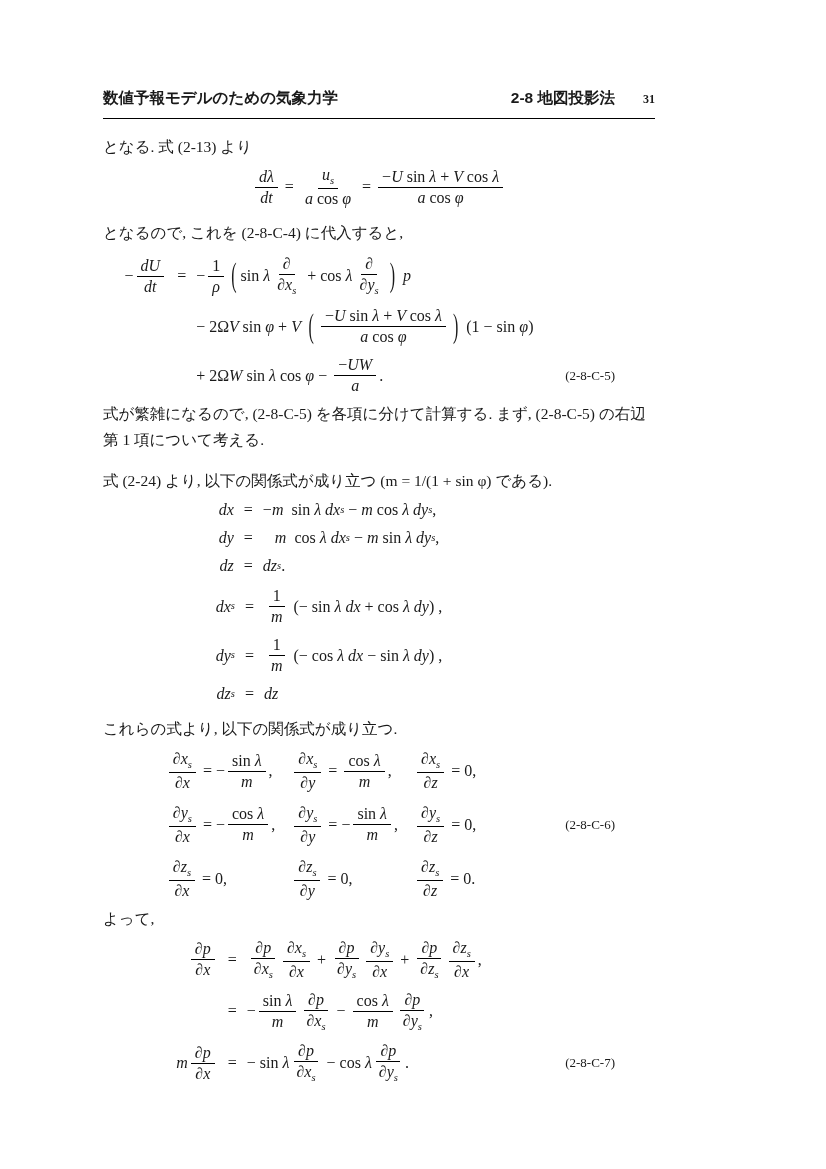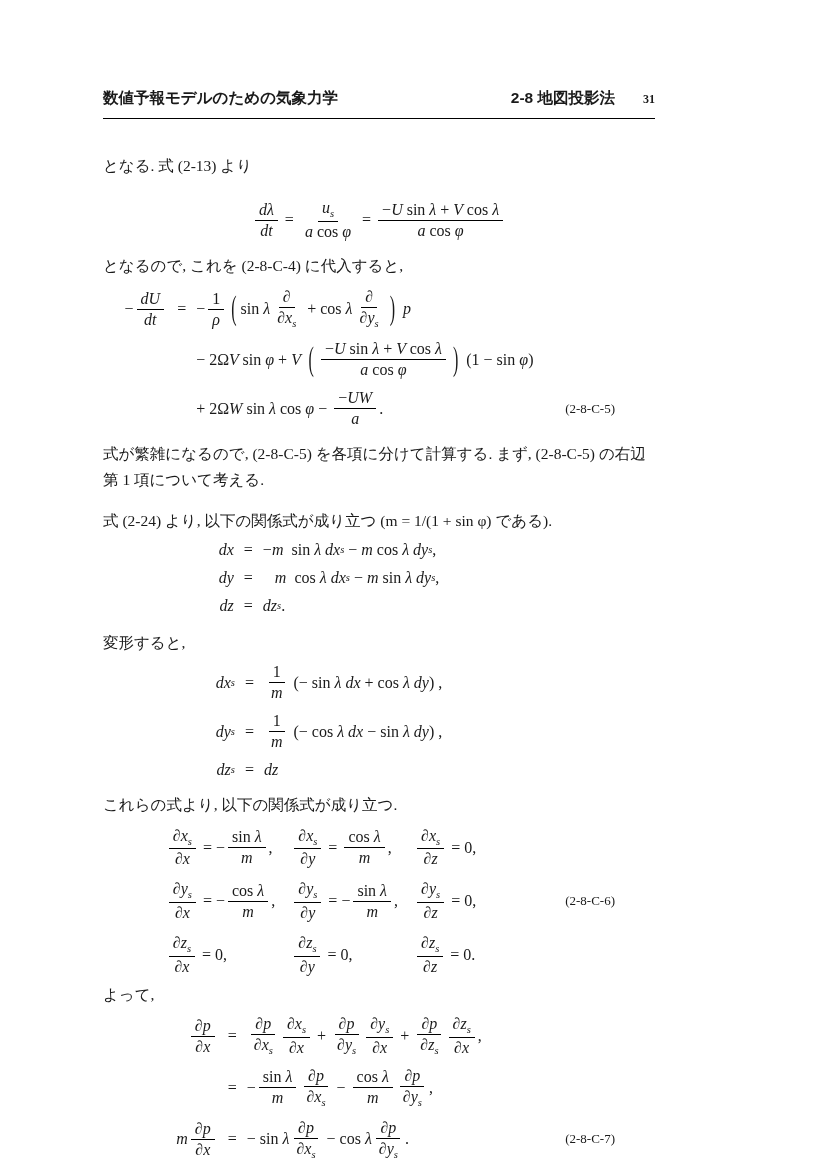--- a/index.html
+++ b/index.html
@@ -41,23 +41,23 @@
 <div class="page">
 
   <div class="header">
     <span>数値予報モデルのための気象力学</span>
     <span class="hright">
       <span>2-8 地図投影法</span>
       <span class="pgnum">31</span>
     </span>
   </div>
 
-  <p class="para" style="margin-top:34px">となる. 式 (2-13) より</p>
-
-  <div class="eq" style="margin-top:14px">
+  <p class="para" style="margin-top:15px">となる. 式 (2-13) より</p>
+
+  <div class="eq" style="margin-top:0">
       <span class="ceq">
         <span class="frac">
           <span class="num"><span class="mi">dλ</span></span>
           <span class="den"><span class="mi">dt</span></span>
         </span>
         <span class="mo"> = </span>
         <span class="frac">
           <span class="num"><span class="mi">u</span><sub class="msub">s</sub></span>
           <span class="den"><span class="mi">a </span><span class="mo">cos </span><span class="mi">φ</span></span>
         </span>
@@ -141,21 +141,21 @@
         <span class="frac">
           <span class="num"><span class="mo">−</span><span class="mi">UW</span></span>
           <span class="den"><span class="mi">a</span></span>
         </span>
         <span class="mo">.</span>
       </span>
       <span class="sp"></span>
       <span class="cell tagc">(2-8-C-5)</span>
     </div>
 
-  <p class="para" style="margin-top:8px">式が繁雑になるので, (2-8-C-5) を各項に分けて計算する. まず, (2-8-C-5) の右辺第 1 項について考える.</p>
+  <p class="para" style="margin-top:1px">式が繁雑になるので, (2-8-C-5) を各項に分けて計算する. まず, (2-8-C-5) の右辺第 1 項について考える.</p>
 
   <p class="para" style="margin-top:14px">式 (2-24) より, 以下の関係式が成り立つ (m = 1/(1 + sin φ) である).</p>
 
   <div class="eq agrid" style="margin-top:2px">
       <span class="sp"></span>
       <span class="cell lhs">
         <span class="mi">dx</span>
       </span>
       <span class="cell rel">=</span>
       <span class="cell rhs">
@@ -200,21 +200,20 @@
       <span class="cell rel">=</span>
       <span class="cell rhs">
         <span class="mi">dz</span>
         <sub class="msub">s</sub>
         <span class="mo">.</span>
       </span>
       <span class="sp"></span>
       <span class="cell tagc"></span>
     </div>
 
-  <p class="para" style="margin-top:10px">変形すると,</p>
 
   <div class="eq agrid" style="margin-top:2px">
       <span class="sp"></span>
       <span class="cell lhs">
         <span class="mi">dx</span>
         <sub class="msub">s</sub>
       </span>
       <span class="cell rel">=</span>
       <span class="cell rhs">
         <span class="frac">

